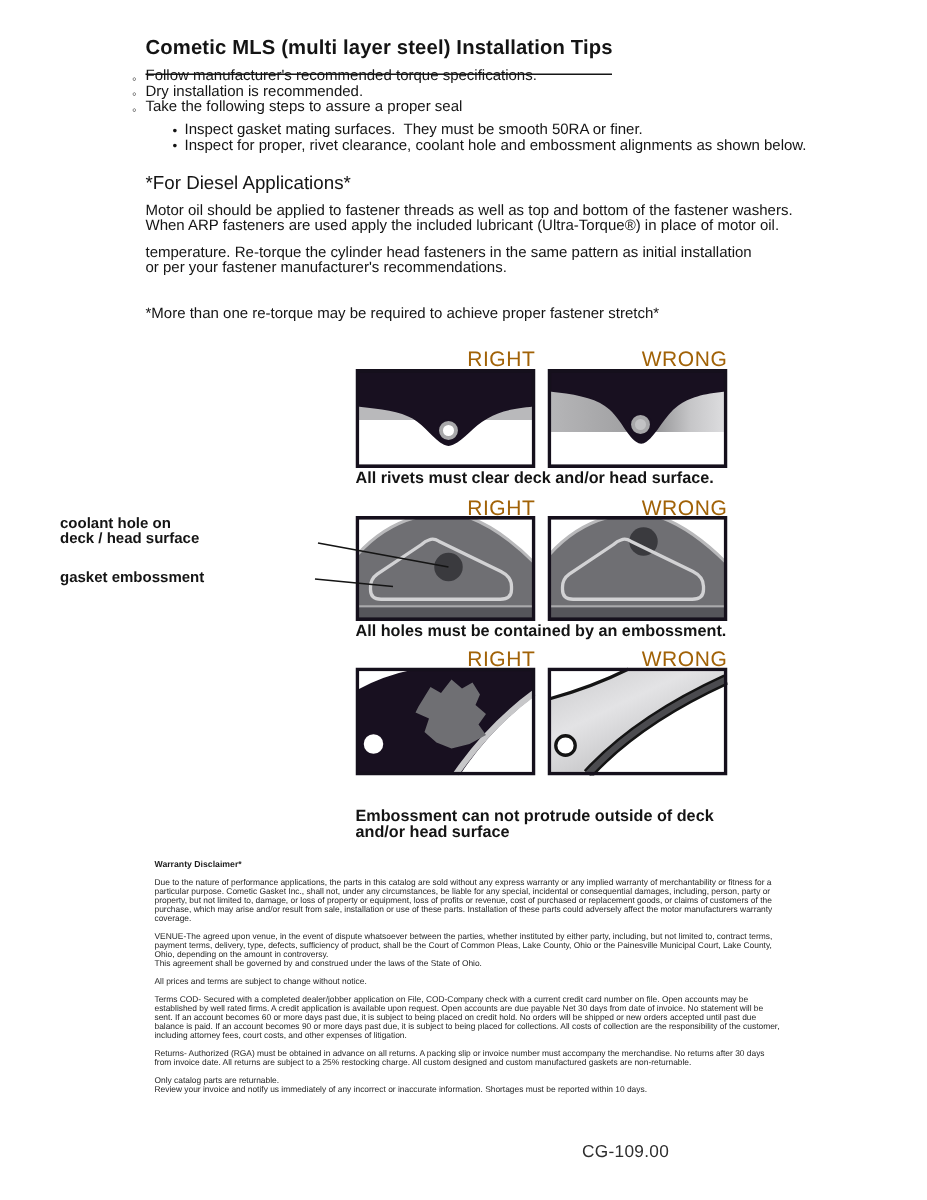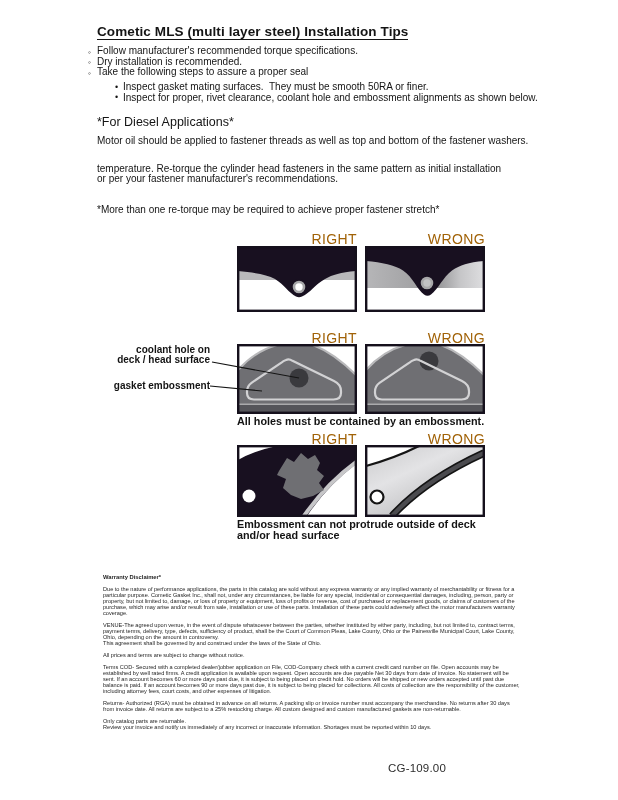--- a/index.html
+++ b/index.html
@@ -4,37 +4,37 @@
 <style>
   html,body{margin:0;padding:0;background:#ffffff;}
   .page{
     position:relative;width:618px;height:800px;background:#ffffff;
     font-family:"Liberation Sans",sans-serif;color:#141414;overflow:hidden;
   }
   .abs{position:absolute;}
   .pre{white-space:pre-wrap;}
   .title{
     left:97px;top:24px;font-size:13.5px;font-weight:bold;
-    border-bottom:1.6px solid #151515;padding-bottom:0;letter-spacing:0.1px;
+    border-bottom:1.6px solid #151515;padding-bottom:10px;letter-spacing:0.1px;
   }
   .bullets{left:88px;top:46px;font-size:10px;line-height:10.6px;}
   .bullet{position:relative;padding-left:9px;}
   .bullet .glyph{position:absolute;left:0;top:0.5px;font-size:8.5px;}
   .subbullets{left:115px;top:82px;font-size:10px;line-height:10.6px;}
   .subbullet{position:relative;padding-left:8px;}
   .subbullet .glyph{position:absolute;left:0;top:-0.5px;font-size:9px;}
   .diesel-heading{left:97px;top:115px;font-size:12.5px;font-weight:normal;}
   .body-par{font-size:10px;line-height:10px;}
   .par1{left:97px;top:136px;}
   .par2{left:97px;top:164px;}
   .note{left:97px;top:204px;font-size:10px;}
   .rw-label{width:120px;text-align:right;font-size:14px;letter-spacing:0.4px;color:#a16207;}
   .caption{font-size:10.8px;font-weight:bold;line-height:11.2px;}
   .diag{position:absolute;}
-  .ann{position:absolute;width:170px;text-align:right;font-size:10px;font-weight:bold;line-height:10px;}
+  .ann{position:absolute;width:170px;text-align:left;font-size:10px;font-weight:bold;line-height:10px;}
   .legal{left:103px;top:574px;width:418px;font-size:5.6px;line-height:6.15px;color:#1f1f1f;}
   .legal-heading{font-weight:bold;margin:0 0 5px 0;font-size:5.8px;}
   .legal p{margin:5.5px 0 0 0;}
   .legal p.tight{margin-top:0;}
   .page-number{left:388px;top:762px;font-size:11.5px;letter-spacing:0.2px;color:#2d2d2d;}
   .overlay{position:absolute;z-index:6;pointer-events:none;}
 </style>
 </head>
 <body>
 
@@ -63,20 +63,21 @@
     </div>
     <div class="subbullet">
       <span class="glyph">•</span>
       <span class="pre">Inspect for proper, rivet clearance, coolant hole and embossment alignments as shown below.</span>
     </div>
   </div>
 
   <div class="abs diesel-heading pre">*For Diesel Applications*</div>
   <div class="abs body-par par1">
     <div class="pre">Motor oil should be applied to fastener threads as well as top and bottom of the fastener washers.</div>
+    <div class="pre">When ARP fasteners are used apply the included lubricant (Ultra-Torque®) in place of motor oil.</div>
   </div>
   <div class="abs body-par par2">
     <div class="pre">temperature. Re-torque the cylinder head fasteners in the same pattern as initial installation</div>
     <div class="pre">or per your fastener manufacturer's recommendations.</div>
   </div>
   <div class="abs note pre">*More than one re-torque may be required to achieve proper fastener stretch*</div>
 
   <div class="abs rw-label" style="left:237px;top:231px">RIGHT</div>
   <div class="abs rw-label" style="left:365px;top:231px">WRONG</div>
 
@@ -100,20 +101,21 @@
       </linearGradient>
     </defs>
     <rect x="1" y="1" width="118" height="64" fill="#ffffff"></rect>
     <rect x="1" y="15" width="118" height="27" fill="url(#g1)"></rect>
     <path d="M1,1 H119 V15 C103,16.5 95,19 87,24.5 C78,31 73,43.5 66,48.5 Q62.5,51 59,48.5 C52,43.5 48,31 38,24.5 C30,19 17,16.5 1,15 Z" fill="#181020"></path>
     <circle cx="62" cy="37" r="7" fill="#a8a8aa" stroke="#181020" stroke-width="1.4"></circle>
     <circle cx="62" cy="37" r="3.7" fill="#c2c2c4"></circle>
     <rect x="1.2" y="1.2" width="117.6" height="63.6" fill="none" stroke="#15101c" stroke-width="2.4"></rect>
   </svg>
 
+  <div class="abs caption pre" style="left:237px;top:314px">All rivets must clear deck and/or head surface.</div>
 
   <div class="abs rw-label" style="left:237px;top:330px">RIGHT</div>
   <div class="abs rw-label" style="left:365px;top:330px">WRONG</div>
 
   <div class="ann" style="left:40px;top:345px">
     <div>coolant hole on</div>
     <div>deck / head surface</div>
   </div>
   <div class="ann" style="left:40px;top:381px">gasket embossment</div>
 
@@ -173,21 +175,21 @@
     </defs>
     <rect x="1" y="1" width="118" height="70" fill="#ffffff"></rect>
     <path d="M1,21 Q30,13 54,1 L119,1 L119,8 Q60,35 27,71 L1,71 Z" fill="url(#g3)"></path>
     <path d="M1,21 Q30,13 54,1" stroke="#141414" stroke-width="2.2" fill="none"></path>
     <path d="M27,71 Q60,35 119,8" stroke="#141414" stroke-width="7.5" fill="none"></path>
     <path d="M27,71 Q60,35 119,8" stroke="#4b4b4f" stroke-width="4.2" fill="none"></path>
     <circle cx="12" cy="52" r="6.5" fill="#ffffff" stroke="#141414" stroke-width="2.2"></circle>
     <rect x="1.2" y="1.2" width="117.6" height="69.6" fill="none" stroke="#15101c" stroke-width="2.4"></rect>
   </svg>
 
-  <div class="abs caption" style="left:237px;top:519px">
+  <div class="abs caption" style="left:237px;top:539px">
     <div class="pre">Embossment can not protrude outside of deck</div>
     <div class="pre">and/or head surface</div>
   </div>
 
   <div class="abs legal">
     <div class="legal-heading">Warranty Disclaimer*</div>
     <p>Due to the nature of performance applications, the parts in this catalog are sold without any express warranty or any implied warranty of merchantability or fitness for a particular purpose.  Cometic Gasket Inc., shall not, under any circumstances, be liable for any special, incidental or consequential damages, including, person, party or property, but not limited to, damage, or loss of property or equipment, loss of profits or revenue, cost of purchased or replacement goods, or claims of customers of the purchase, which may arise and/or result from sale, installation or use of these parts.  Installation of these parts could adversely affect the motor manufacturers warranty coverage.</p>
     <p>VENUE-The agreed upon venue, in the event of dispute whatsoever between the parties, whether instituted by either party, including, but not limited to, contract terms, payment terms, delivery, type, defects, sufficiency of product, shall be the Court of Common Pleas, Lake County, Ohio or the Painesville Municipal Court, Lake County, Ohio, depending on the amount in controversy.</p>
     <p class="tight">This agreement shall be governed by and construed under the laws of the State of Ohio.</p>
     <p>All prices and terms are subject to change without notice.</p>

